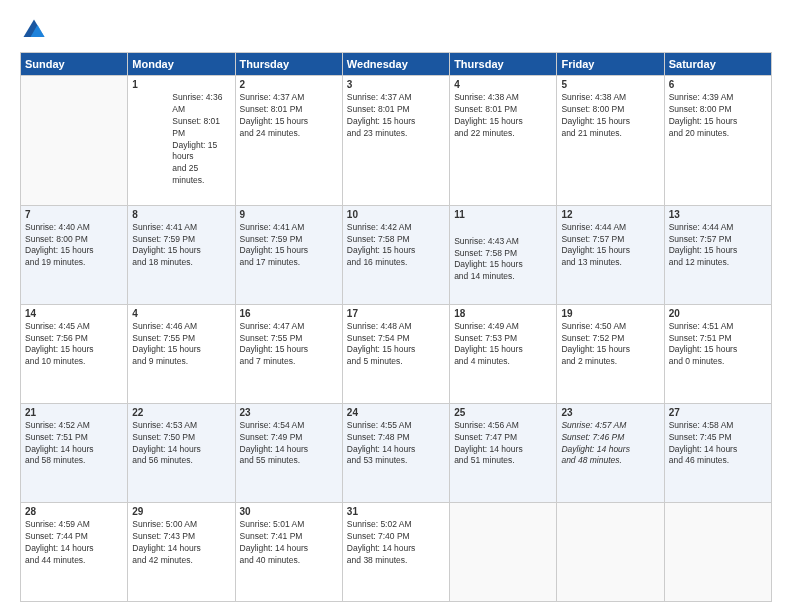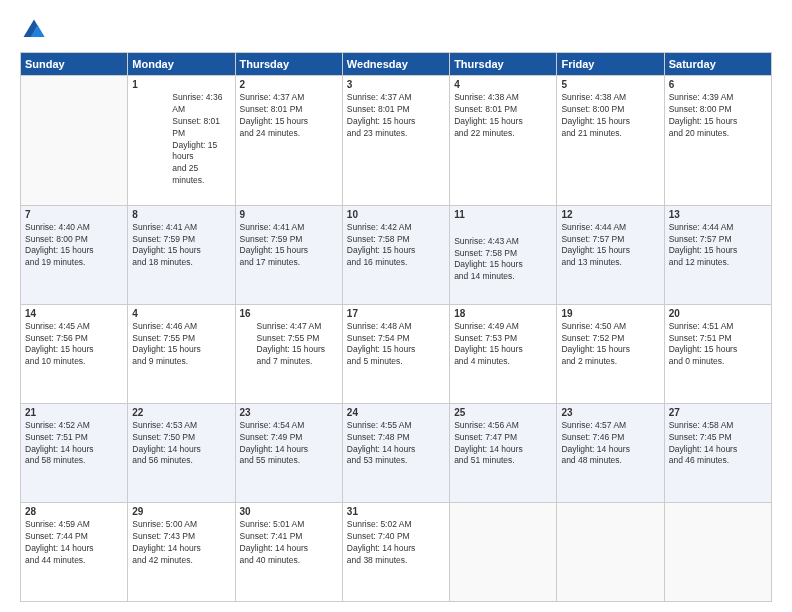--- a/index.html
+++ b/index.html
@@ -241,21 +241,21 @@
           </td>
           <td>
             <span class="day-number">4</span>
             <div class="day-info" style="white-space: pre-line;">Sunrise: 4:46 AM
 Sunset: 7:55 PM
 Daylight: 15 hours
 and 9 minutes.</div>
           </td>
           <td>
             <span class="day-number">16</span>
-            <div class="day-info" style="white-space: pre-line; margin-left: 17px;">Sunrise: 4:47 AM
+            <div class="day-info" style="white-space: pre-line;">Sunrise: 4:47 AM
 Sunset: 7:55 PM
 Daylight: 15 hours
 and 7 minutes.</div>
           </td>
           <td>
             <span class="day-number">17</span>
             <div class="day-info" style="white-space: pre-line;">Sunrise: 4:48 AM
 Sunset: 7:54 PM
 Daylight: 15 hours
 and 5 minutes.</div>
@@ -313,21 +313,21 @@
           </td>
           <td>
             <span class="day-number">25</span>
             <div class="day-info" style="white-space: pre-line;">Sunrise: 4:56 AM
 Sunset: 7:47 PM
 Daylight: 14 hours
 and 51 minutes.</div>
           </td>
           <td>
             <span class="day-number">23</span>
-            <div class="day-info" style="white-space: pre-line;">Sunrise: 4:57 AM
+            <div class="day-info" style="white-space: pre-line; font-style: italic;">Sunrise: 4:57 AM
 Sunset: 7:46 PM
 Daylight: 14 hours
 and 48 minutes.</div>
           </td>
           <td>
             <span class="day-number">27</span>
             <div class="day-info" style="white-space: pre-line;">Sunrise: 4:58 AM
 Sunset: 7:45 PM
 Daylight: 14 hours
 and 46 minutes.</div>

